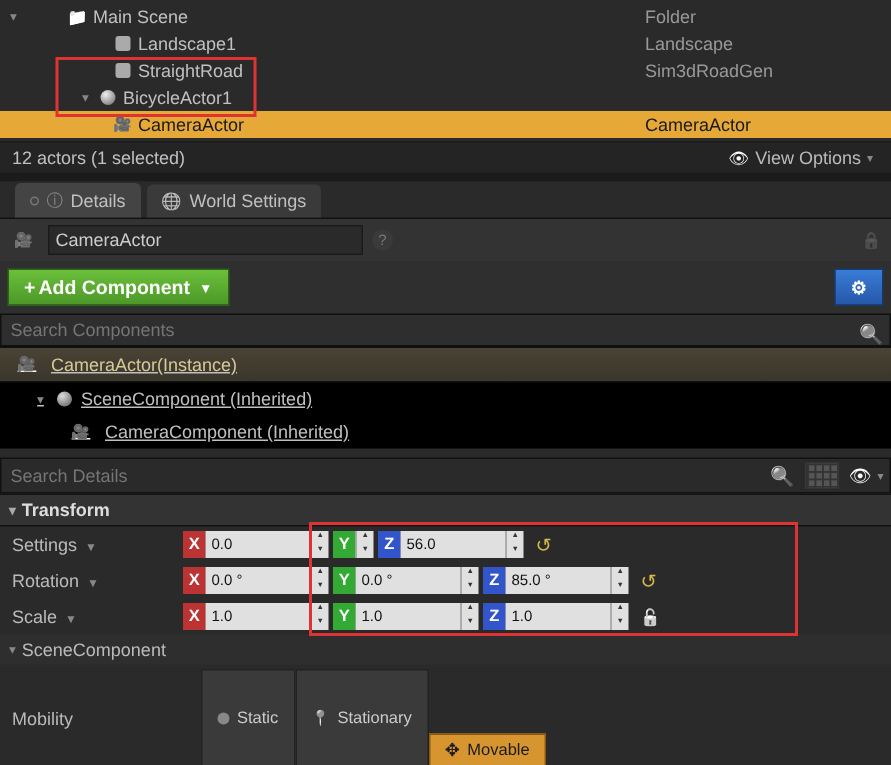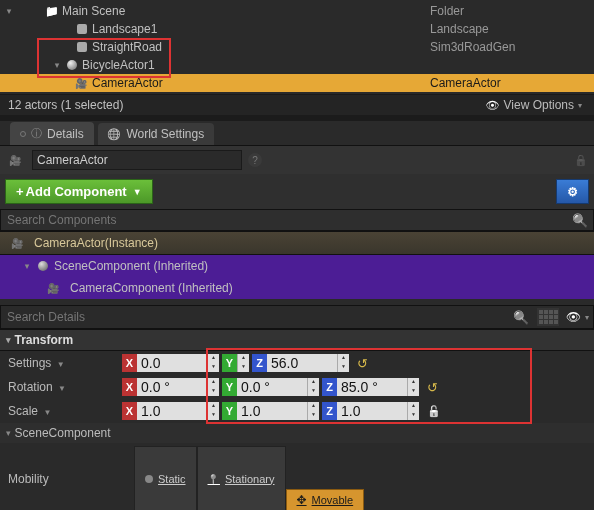--- a/index.html
+++ b/index.html
@@ -44,25 +44,25 @@
 .lock-icon::before{content:"🔒";font-size:11px;filter:grayscale(1) brightness(0.6);color:#555;}
 .mini-lock{margin-left:auto;opacity:.5;}
 
 .btn-row{display:flex;gap:6px;padding:5px;background:#2f2f2f;}
 .add-comp{flex:0 0 auto;background:linear-gradient(#6bbf3a,#4c9828);color:#fff;border:1px solid #2b6418;padding:4px 10px;font-weight:bold;font-size:13px;display:flex;align-items:center;gap:2px;}
 .add-comp .dd{font-size:9px;margin-left:4px;}
 .spacer{flex:1;}
 .blueprint-btn{background:linear-gradient(#3a7cd6,#2558a8);color:#fff;border:1px solid #153a70;padding:4px 10px;font-weight:bold;font-size:13px;display:flex;align-items:center;gap:6px;}
 .gear-icon::before{content:"⚙";font-size:12px;}
 
-.search-row{display:flex;align-items:center;background:#2e2e2e;border:1px solid #111;}
+.search-row{display:flex;align-items:flex-end;background:#2e2e2e;border:1px solid #111;}
 .search-row input{flex:1;background:transparent;border:none;color:#aaa;padding:3px 6px;font-size:12px;}
 .mag-icon::before{content:"🔍";font-size:13px;filter:grayscale(1);margin:0 4px;}
 
-.comp-list{background:#4c1d95;}
+.comp-list{background:#000000;text-decoration:underline;}
 .comp-head{background:linear-gradient(#4a4335,#3a362c);padding:4px 8px;color:#d8c89a;border-top:1px solid #111;border-bottom:1px solid #111;display:flex;align-items:center;gap:6px;}
 .comp-row{display:flex;align-items:center;padding:4px 8px;gap:6px;}
 .comp-row.ci1{padding-left:22px;}
 .comp-row.ci2{padding-left:44px;}
 .node-icon{width:10px;height:10px;background:radial-gradient(circle at 35% 30%,#ddd,#555);border-radius:50%;}
 
 .search-details{display:flex;align-items:center;background:#2a2a2a;border:1px solid #111;margin-top:6px;}
 .search-details input{flex:1;background:transparent;border:none;color:#aaa;padding:4px 6px;font-size:12px;}
 .matrix-icon{width:22px;height:18px;margin:0 3px;background:#555;display:inline-block;border:1px solid #333;background-image:linear-gradient(#333 1px,transparent 1px),linear-gradient(90deg,#333 1px,transparent 1px);background-size:5px 5px;}
 .eye2-icon::before{content:"👁";font-size:12px;filter:grayscale(1) brightness(1.5);margin:0 4px;}
@@ -76,28 +76,28 @@
 .prop-row{display:flex;align-items:center;padding:3px 8px;gap:4px;}
 .prop-label{width:110px;color:#bbb;}
 .prop-label .dd{font-size:8px;color:#888;margin-left:2px;}
 
 .vec{display:flex;gap:3px;}
 .axis{display:flex;align-items:center;}
 .axis .lab{width:15px;height:18px;display:flex;align-items:center;justify-content:center;color:#fff;font-weight:bold;font-size:11px;}
 .axis.x .lab{background:#b33;}
 .axis.y .lab{background:#3a3;}
 .axis.z .lab{background:#35c;}
-.axis input{width:70px;height:18px;background:#e0e0e0;border:none;padding:0 4px;font-size:14px;color:#111;}
+.axis input{width:70px;height:18px;background:#e0e0e0;border:none;padding:0 4px;font-size:10px;color:#111;}
 .spin{width:12px;height:18px;background:#e0e0e0;display:flex;flex-direction:column;border-left:1px solid #aaa;}
 .spin div{flex:1;font-size:5px;color:#333;text-align:center;line-height:7px;}
 .reset-icon::before{content:"↺";color:#d6b84a;font-size:13px;margin-left:4px;}
 .pad-lock::before{content:"🔓";font-size:11px;filter:grayscale(1) brightness(1.2);margin-left:4px;}
 
 .mobility{display:flex;gap:0;margin-left:12px;}
-.mob-btn{display:flex;align-items:center;gap:5px;padding:3px 10px;background:#3a3a3a;border:1px solid #222;font-size:11px;color:#ccc;text-decoration:underline;}
+.mob-btn{display:flex;align-items:center;gap:5px;padding:3px 10px;background:#3a3a3a;border:1px solid #222;font-size:11px;color:#ccc;}
 .mob-btn.sel{background:#d6952e;color:#1a1a1a;border-color:#8a5a10;margin-top:43px;}
 .dot{width:8px;height:8px;border-radius:50%;background:#888;}
 .pin-icon::before{content:"📍";font-size:10px;filter:grayscale(1) brightness(1.4);}
 .arrows-icon::before{content:"✥";font-size:12px;}
 .mob-btn.sel .arrows-icon::before{color:#1a1a1a;}
 
 .combo{display:flex;align-items:center;background:#4a4a4a;border:1px solid #222;padding:2px 6px;gap:8px;width:130px;}
 .combo .dd{font-size:8px;color:#ccc;}
 
 </style>

